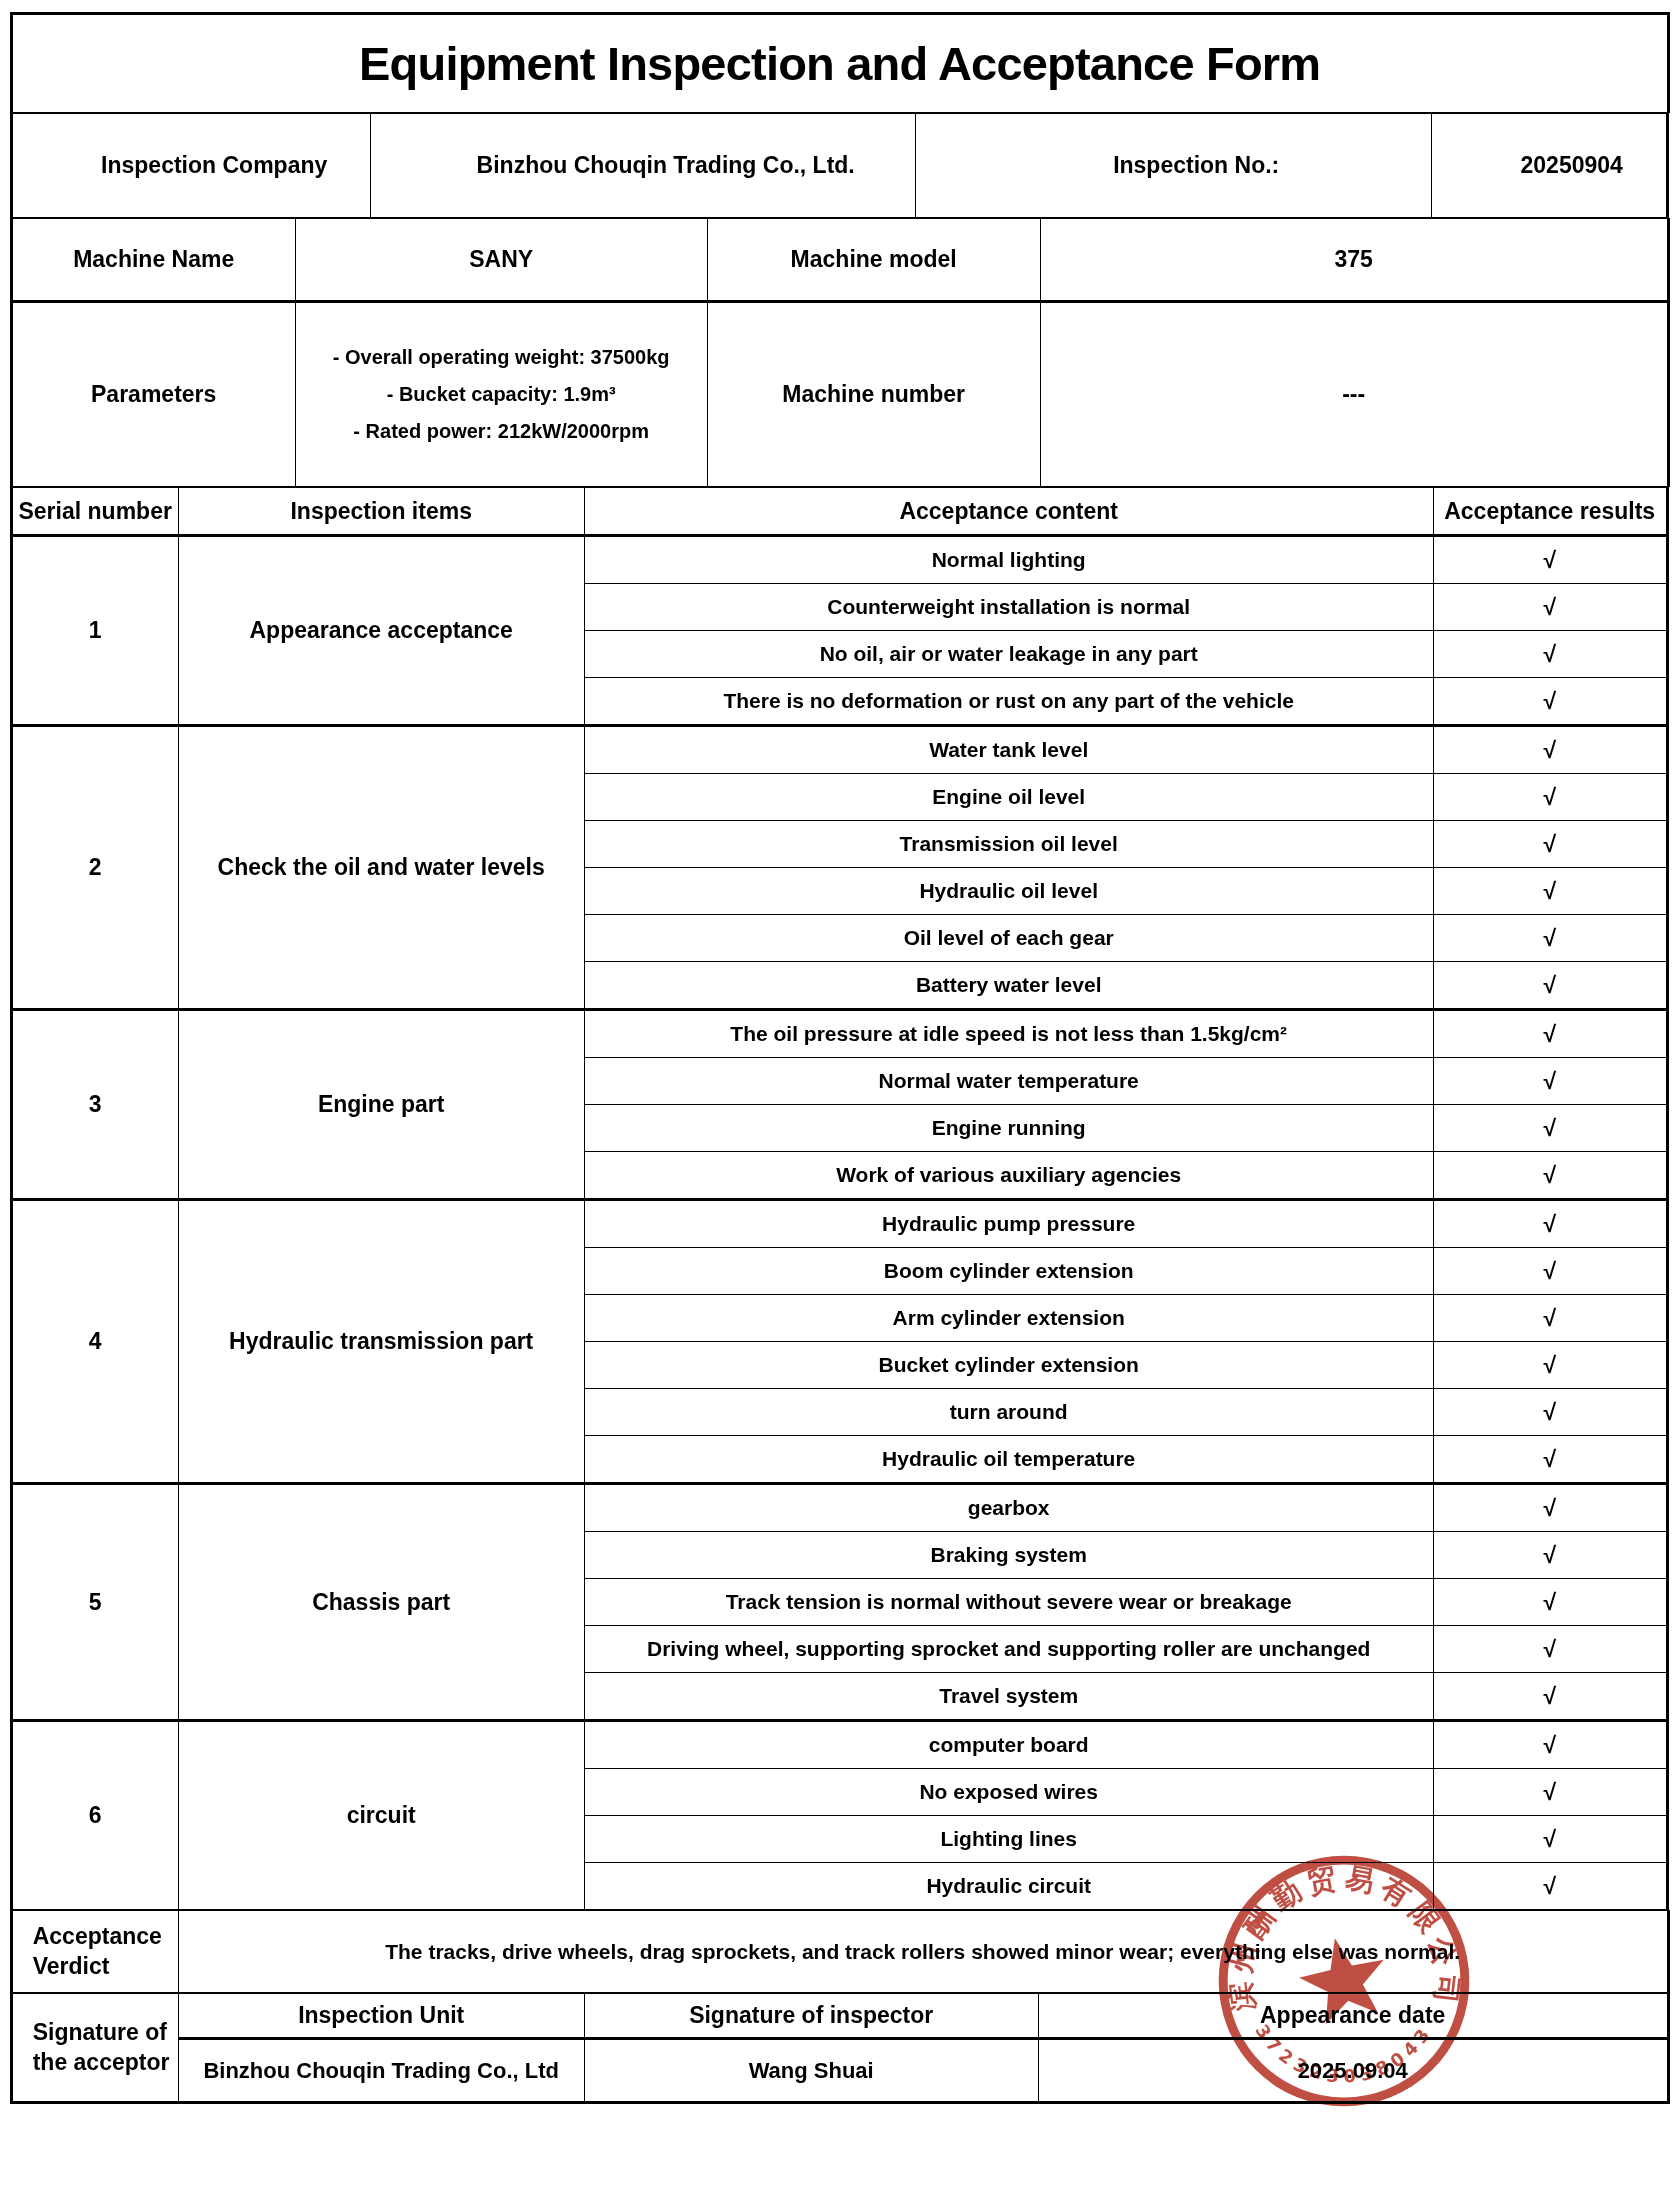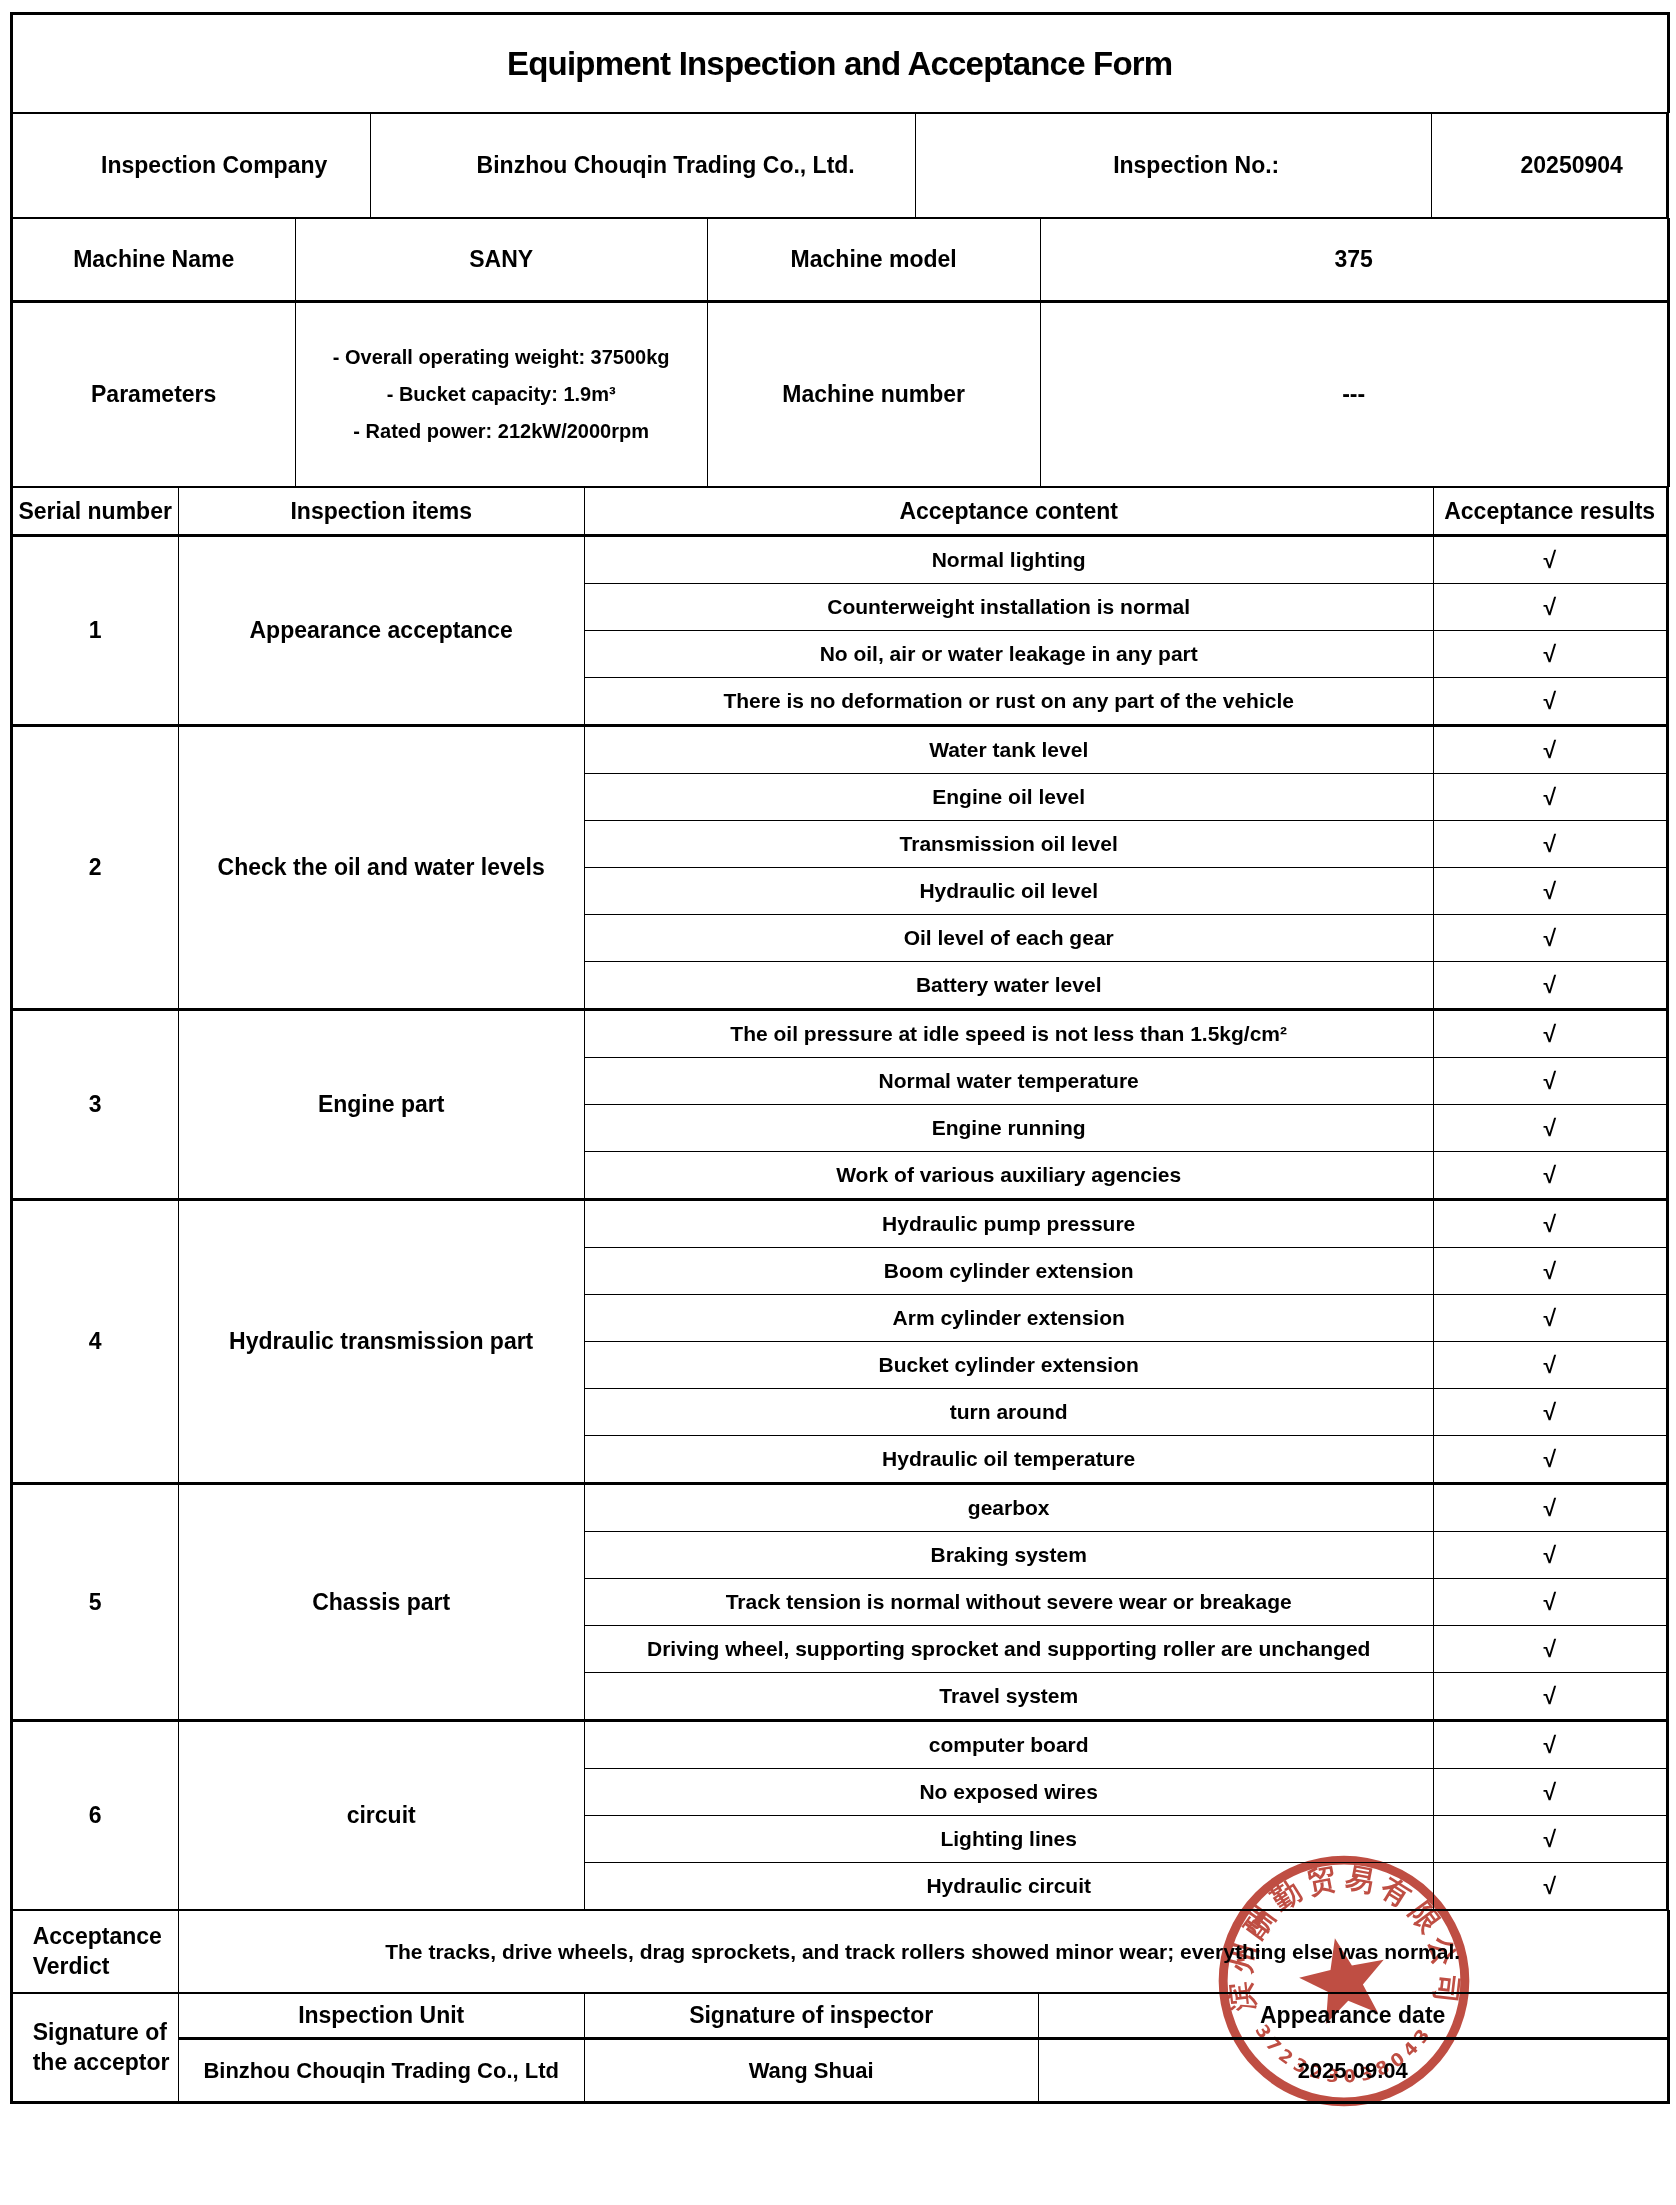--- a/index.html
+++ b/index.html
@@ -5,21 +5,21 @@
   html,body{margin:0;padding:0;background:#ffffff;}
   .page{position:relative;width:1676px;height:2205px;background:#fff;
         font-family:"Liberation Sans","DejaVu Sans",sans-serif;font-weight:700;color:#000;}
   .form{position:absolute;left:9.7px;top:12px;width:1657px;}
   table{border-collapse:collapse;width:100%;table-layout:fixed;}
   td{border:1.6px solid #000;text-align:center;vertical-align:middle;
      font-size:23px;padding:0;overflow:hidden;}
   .bt{border-top-width:3.2px}.bb{border-bottom-width:3.2px}
   .bl{border-left-width:3.2px}.br{border-right-width:3.2px}
   tr.thick td{border-top-width:3.2px}
-  .title-cell{height:97px;font-size:33px;letter-spacing:-0.8px;}
+  .title-cell{height:97px;font-size:47px;letter-spacing:-0.8px;}
   .t2 td{height:103px;padding-left:46px;}
   .row-machine td{height:81px;}
   .row-params td{height:183px;}
   .row-inspectors td{height:53px;}
   .param-line{font-size:20px;line-height:37px;white-space:nowrap;}
   .hdr td{height:51px;white-space:nowrap;margin-left:12px;}
   .main td{height:46px;}
   .main td.content{font-size:21px;white-space:nowrap;margin-left:32px;}
   .main td.result{font-size:23px;}
   .verdict-row td{height:81px;}

